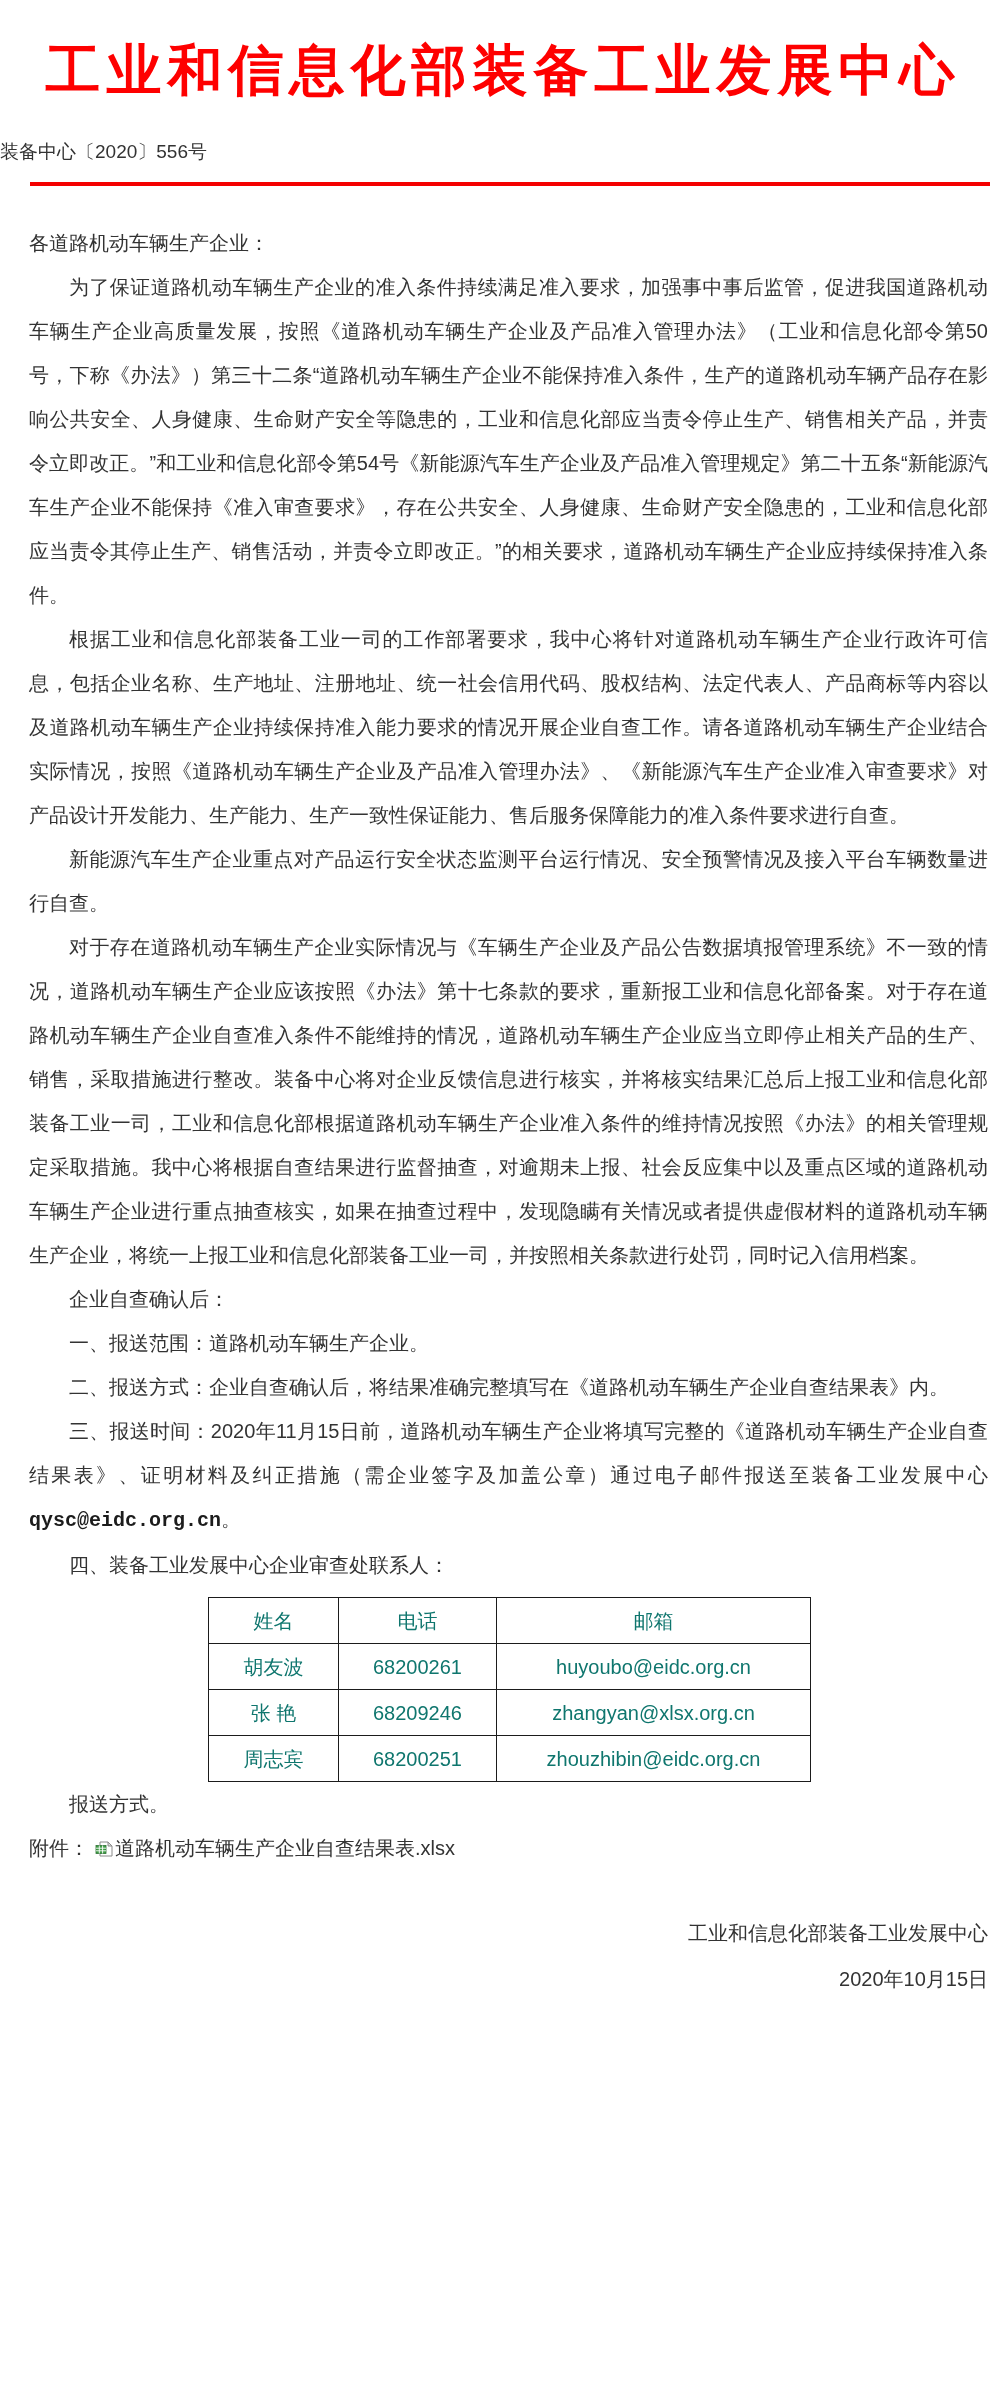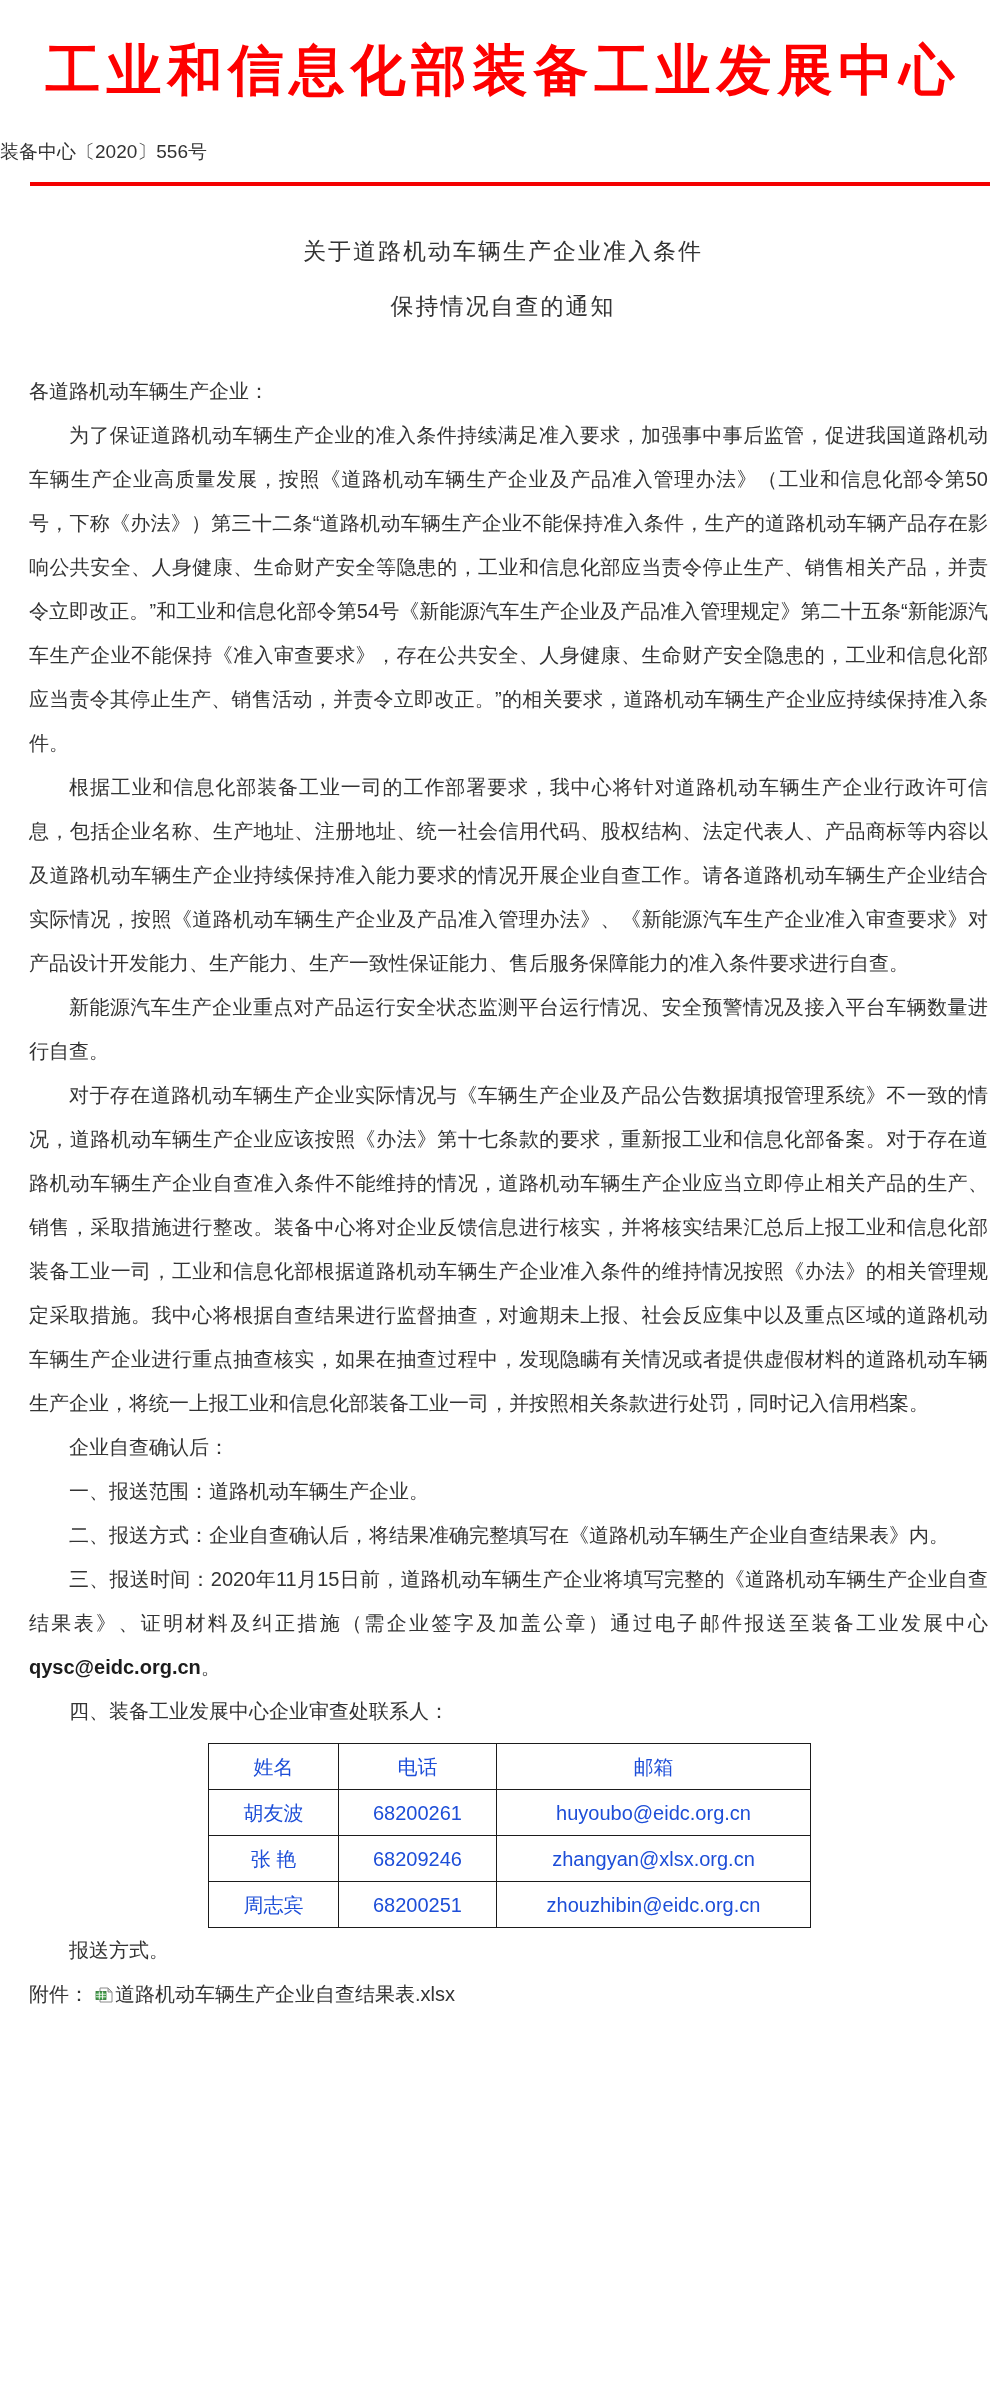--- a/index.html
+++ b/index.html
@@ -53,34 +53,35 @@
     font-size: 20px;
     line-height: 44px;
     text-align: justify;
   }
   .doc-body p { margin: 0; }
   .indent { text-indent: 2em; }
   .bold-email {
     font-weight: bold;
     color: #1c1c1c;
     letter-spacing: 0;
+    font-family: Liberation Mono, monospace;
   }
   table.contacts {
     border-collapse: collapse;
     margin: 10px 0 0 179px;
     table-layout: fixed;
   }
   table.contacts th, table.contacts td {
     border: 1px solid #1b1b1b;
     height: 46px;
     text-align: center;
     vertical-align: middle;
     font-weight: normal;
     font-size: 20px;
-    color: #1d4ed8;
+    color: #0f766e;
     padding: 0 4px;
     box-sizing: border-box;
   }
   .col-name  { width: 130px; }
   .col-phone { width: 158px; }
   .col-email { width: 314px; }
   .cell-email { font-size: 19px; }
   .notice-closing { margin-top: 38px; }
   .attachment-line { margin-top: 47px; text-indent: 0; }
   .attachment-line .file-icon {
@@ -101,24 +102,20 @@
 <body>
 
 <div class="page">
 
   <header>
     <h1 class="org-title">工业和信息化部装备工业发展中心</h1>
     <div class="doc-number">装备中心〔2020〕556号</div>
     <div class="red-rule"></div>
   </header>
 
-  <div class="doc-title">
-    <div>关于道路机动车辆生产企业准入条件</div>
-    <div>保持情况自查的通知</div>
-  </div>
 
   <main class="doc-body">
 
     <p>各道路机动车辆生产企业：</p>
 
     <p class="indent">为了保证道路机动车辆生产企业的准入条件持续满足准入要求，加强事中事后监管，促进我国道路机动车辆生产企业高质量发展，按照《道路机动车辆生产企业及产品准入管理办法》（工业和信息化部令第50号，下称《办法》）第三十二条“道路机动车辆生产企业不能保持准入条件，生产的道路机动车辆产品存在影响公共安全、人身健康、生命财产安全等隐患的，工业和信息化部应当责令停止生产、销售相关产品，并责令立即改正。”和工业和信息化部令第54号《新能源汽车生产企业及产品准入管理规定》第二十五条“新能源汽车生产企业不能保持《准入审查要求》，存在公共安全、人身健康、生命财产安全隐患的，工业和信息化部应当责令其停止生产、销售活动，并责令立即改正。”的相关要求，道路机动车辆生产企业应持续保持准入条件。</p>
     <p class="indent">根据工业和信息化部装备工业一司的工作部署要求，我中心将针对道路机动车辆生产企业行政许可信息，包括企业名称、生产地址、注册地址、统一社会信用代码、股权结构、法定代表人、产品商标等内容以及道路机动车辆生产企业持续保持准入能力要求的情况开展企业自查工作。请各道路机动车辆生产企业结合实际情况，按照《道路机动车辆生产企业及产品准入管理办法》、《新能源汽车生产企业准入审查要求》对产品设计开发能力、生产能力、生产一致性保证能力、售后服务保障能力的准入条件要求进行自查。</p>
     <p class="indent">新能源汽车生产企业重点对产品运行安全状态监测平台运行情况、安全预警情况及接入平台车辆数量进行自查。</p>
     <p class="indent">对于存在道路机动车辆生产企业实际情况与《车辆生产企业及产品公告数据填报管理系统》不一致的情况，道路机动车辆生产企业应该按照《办法》第十七条款的要求，重新报工业和信息化部备案。对于存在道路机动车辆生产企业自查准入条件不能维持的情况，道路机动车辆生产企业应当立即停止相关产品的生产、销售，采取措施进行整改。装备中心将对企业反馈信息进行核实，并将核实结果汇总后上报工业和信息化部装备工业一司，工业和信息化部根据道路机动车辆生产企业准入条件的维持情况按照《办法》的相关管理规定采取措施。我中心将根据自查结果进行监督抽查，对逾期未上报、社会反应集中以及重点区域的道路机动车辆生产企业进行重点抽查核实，如果在抽查过程中，发现隐瞒有关情况或者提供虚假材料的道路机动车辆生产企业，将统一上报工业和信息化部装备工业一司，并按照相关条款进行处罚，同时记入信用档案。</p>
 

